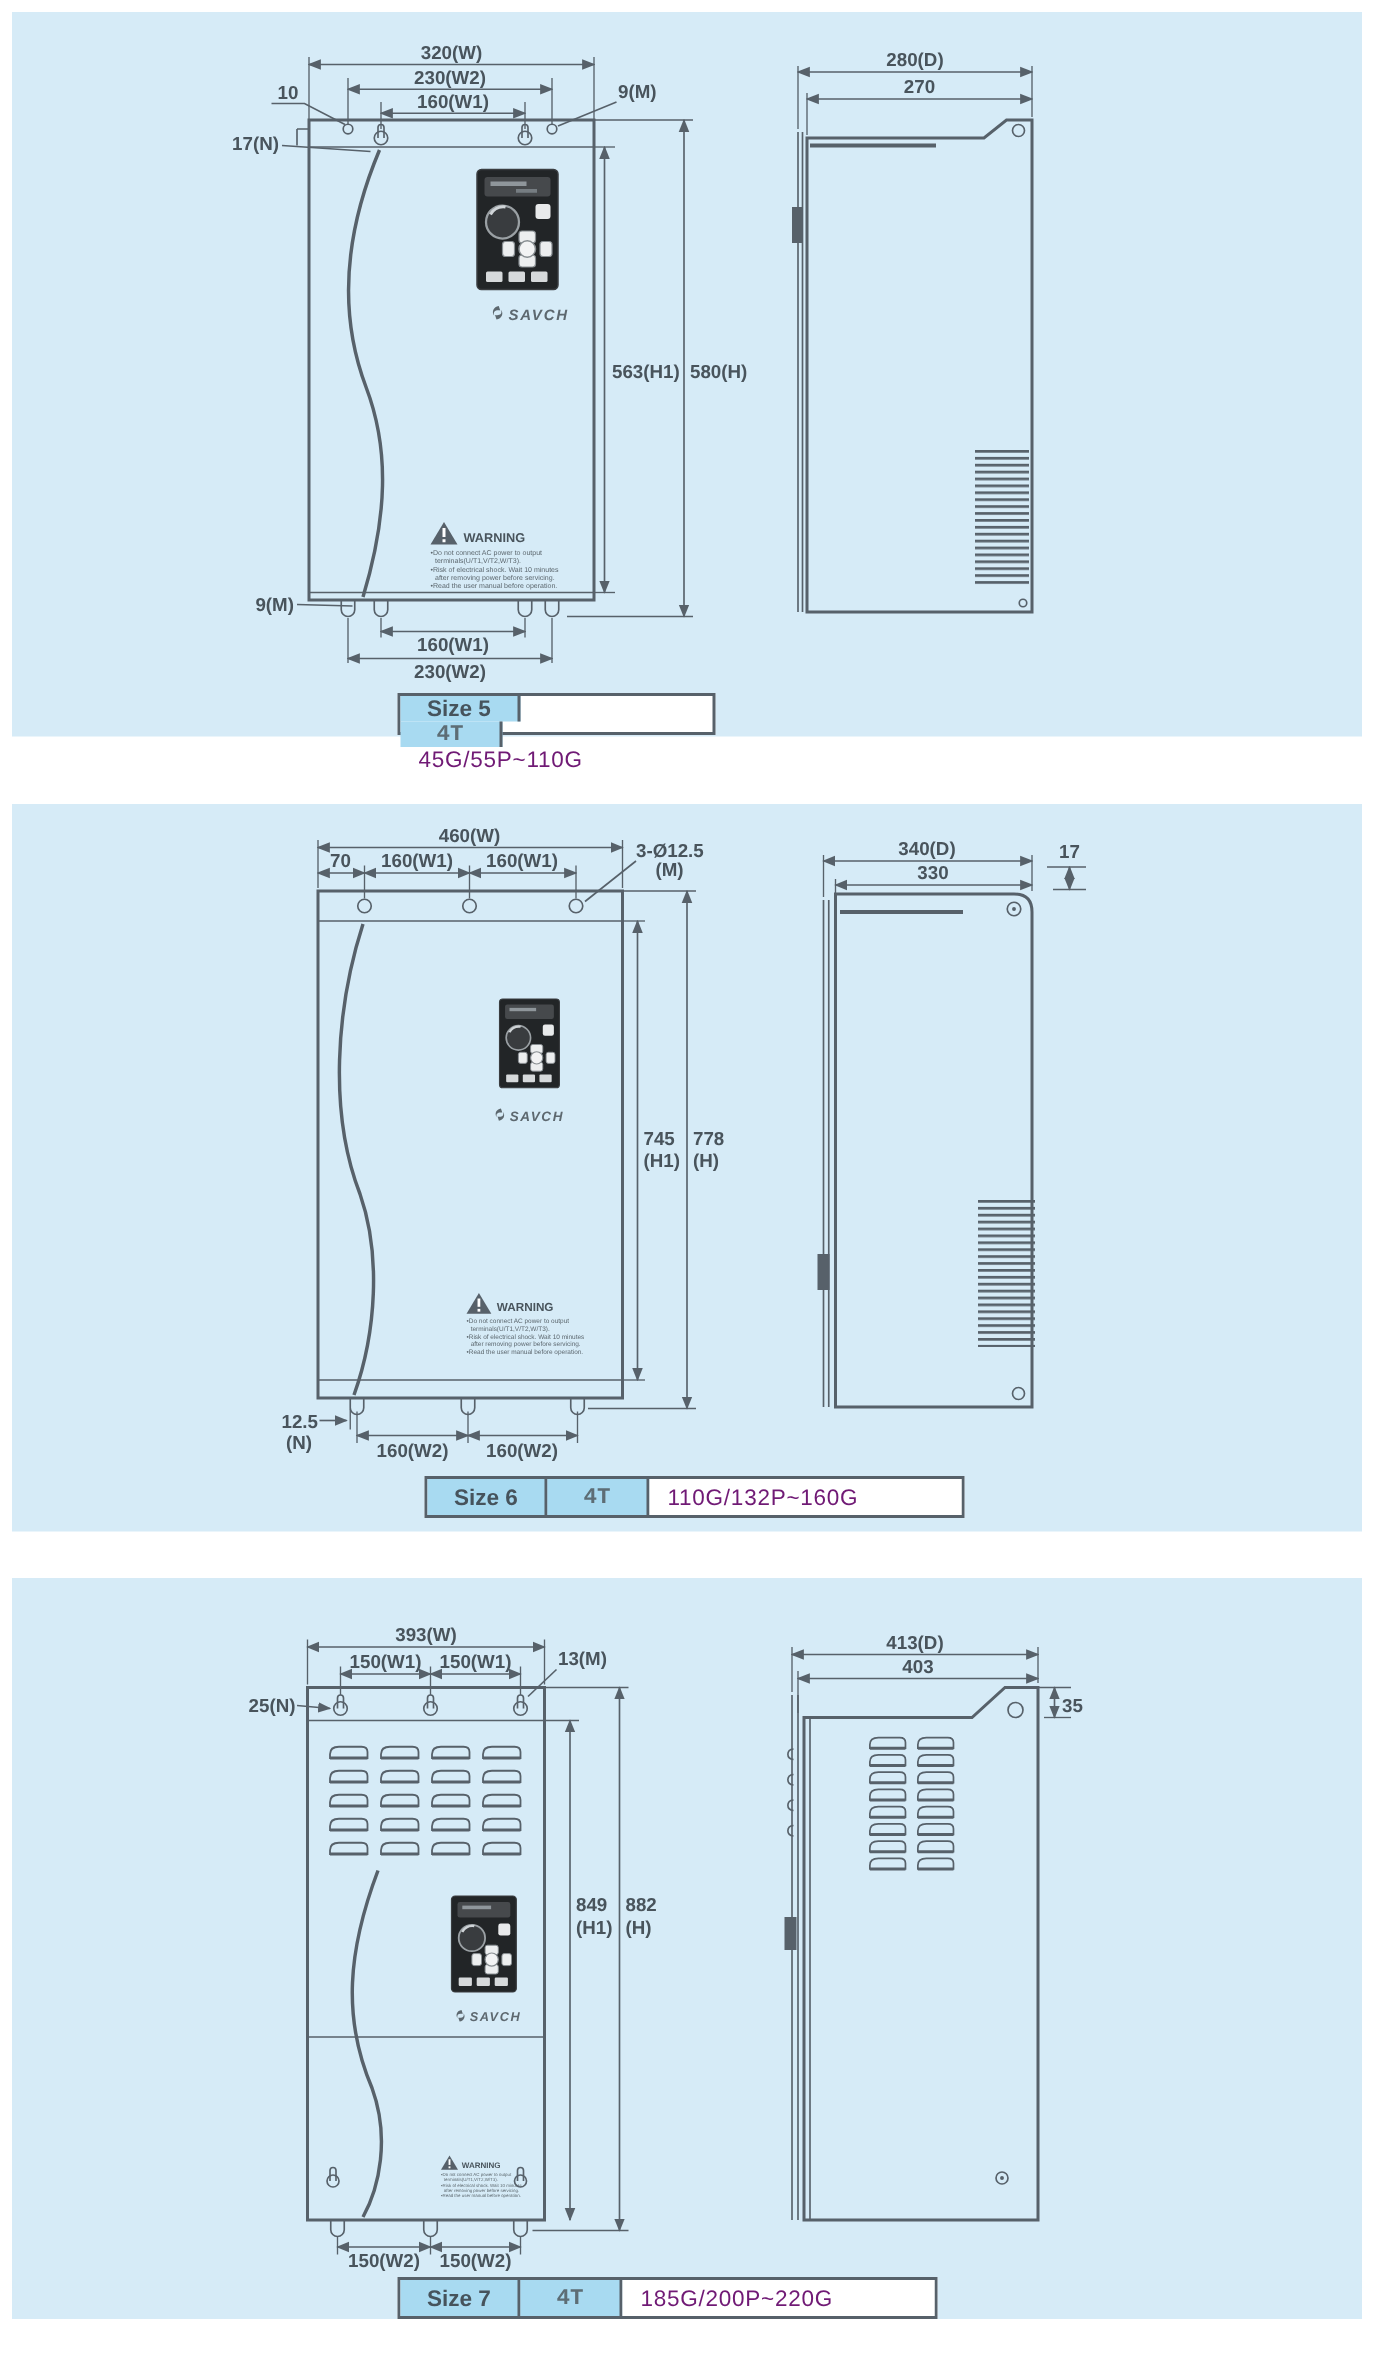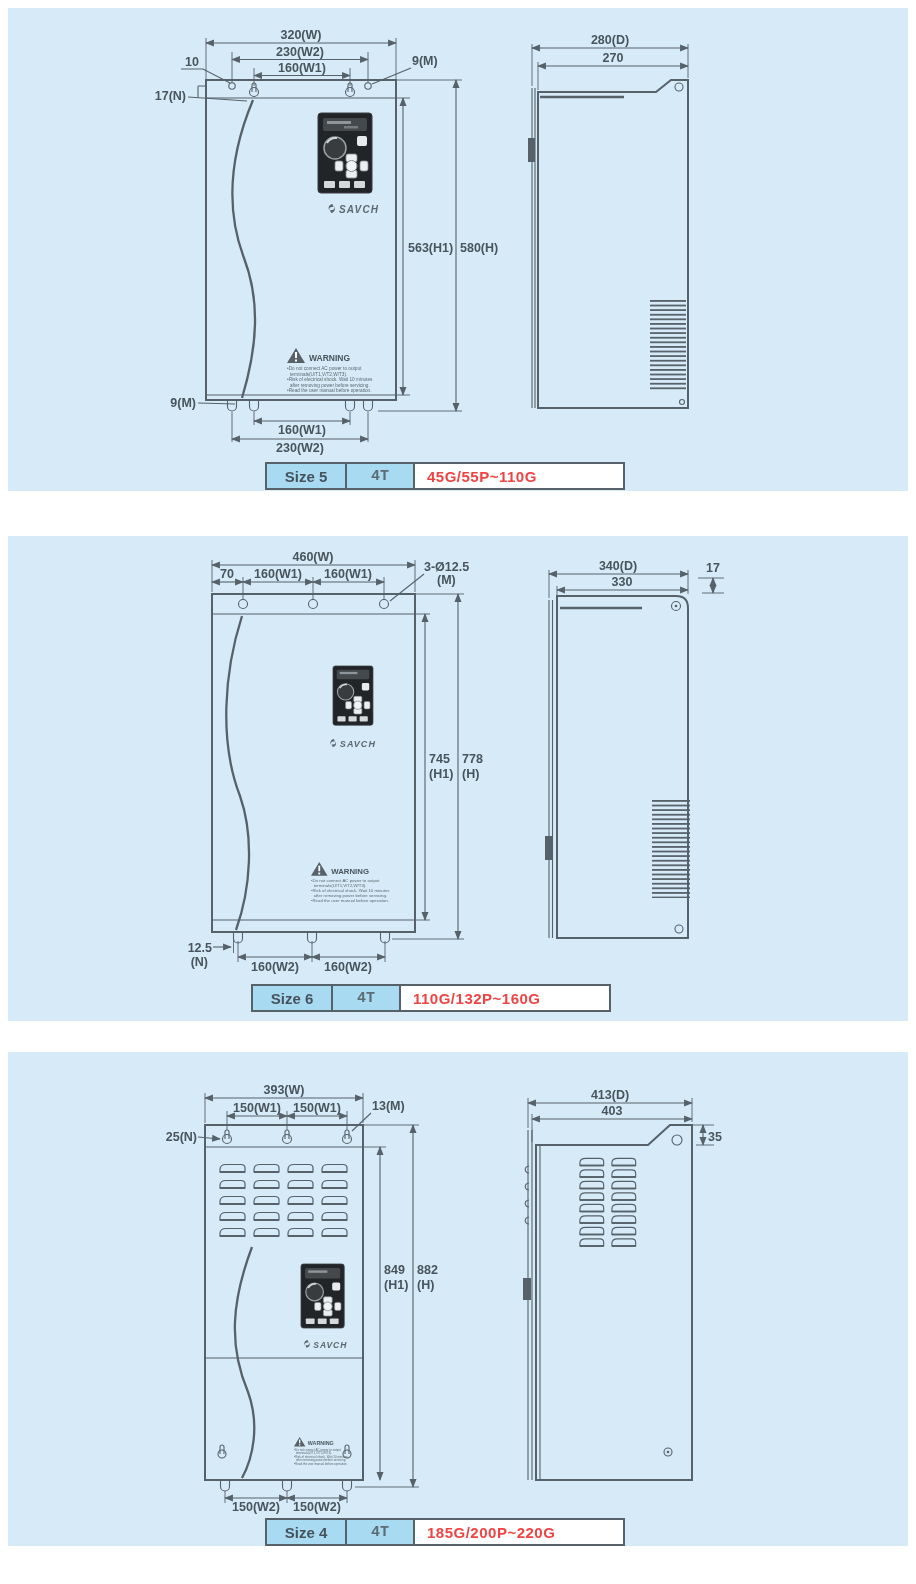--- a/index.html
+++ b/index.html
@@ -17,21 +17,21 @@
   .cable{fill:none;stroke:#57616a;stroke-width:2.3;}
   text{font-family:"Liberation Sans",sans-serif;}
   .dim-text{font-size:12.5px;font-weight:bold;fill:#49545c;}
   .warn-title{font-size:8.5px;font-weight:bold;fill:#49545c;}
   .warn-line{font-size:4.7px;fill:#5d686f;}
   .brand{font-size:10px;font-weight:bold;font-style:italic;letter-spacing:1.2px;fill:#5d686f;}
   .label-bar{position:absolute;display:flex;height:24px;border:2px solid #57616a;background:#fff;z-index:5;}
   .cell{display:flex;align-items:center;justify-content:center;font-size:15px;font-weight:bold;color:#46535c;}
   .c-size{width:78px;background:#a8daf1;border-right:2px solid #57616a;}
   .c-volt{width:66px;background:#a8daf1;border-right:2px solid #57616a;color:#5d6d75;font-family:Liberation Mono, monospace;}
-  .c-range{width:196px;background:#ffffff;font-weight:bold;color:#ef4444;justify-content:flex-start;padding-left:12px;letter-spacing:0.5px;}
+  .c-range{width:196px;background:#ffffff;font-weight:normal;color:#701a75;justify-content:flex-start;padding-left:12px;letter-spacing:0.5px;}
 </style>
 </head>
 <body>
 
 <div id="page">
 
   <div class="panel" id="p1">
     <svg width="900" height="483" viewBox="8 8 900 483">
       <defs>
         <marker id="ar1" viewBox="0 0 10 10" refX="9" refY="5" markerWidth="8" markerHeight="8" orient="auto-start-reverse">
@@ -158,21 +158,21 @@
         <line class="ext" x1="532" y1="44" x2="532" y2="86"></line>
         <line class="ext" x1="688" y1="44" x2="688" y2="78"></line>
         <line class="dim" x1="532" y1="48" x2="688" y2="48" marker-start="url(#ar1)" marker-end="url(#ar1)"></line>
         <text class="dim-text" x="610" y="44" text-anchor="middle">280(D)</text>
         <line class="ext" x1="538" y1="62" x2="538" y2="90"></line>
         <line class="dim" x1="538" y1="66" x2="688" y2="66" marker-start="url(#ar1)" marker-end="url(#ar1)"></line>
         <text class="dim-text" x="613" y="62" text-anchor="middle">270</text>
       </g>
     </svg>
   </div>
-  <div class="label-bar" style="left:265px;top:462px;">
+  <div class="label-bar" style="left:265px;top:462px;flex-direction:column;">
     <div class="cell c-size">Size 5</div>
     <div class="cell c-volt">4T</div>
     <div class="cell c-range">45G/55P~110G</div>
   </div>
 
   <div class="panel" id="p2">
     <svg width="900" height="485" viewBox="8 536 900 485">
       <defs>
         <marker id="ar2" viewBox="0 0 10 10" refX="9" refY="5" markerWidth="8" markerHeight="8" orient="auto-start-reverse">
           <path d="M0,1 L10,5 L0,9 Z" fill="#57616a"></path>
@@ -298,21 +298,21 @@
         <line class="ext" x1="557" y1="586" x2="557" y2="600"></line>
         <line class="dim" x1="557" y1="590" x2="688" y2="590" marker-start="url(#ar2)" marker-end="url(#ar2)"></line>
         <text class="dim-text" x="622" y="586" text-anchor="middle">330</text>
         <text class="dim-text" x="706" y="572">17</text>
         <line class="ext" x1="698" y1="578" x2="724" y2="578"></line>
         <line class="ext" x1="702" y1="593" x2="724" y2="593"></line>
         <line class="dim" x1="713" y1="578" x2="713" y2="593" marker-start="url(#ar2)" marker-end="url(#ar2)"></line>
       </g>
     </svg>
   </div>
-  <div class="label-bar" style="left:251px;top:984px;">
+  <div class="label-bar" style="left:283px;top:984px;">
     <div class="cell c-size">Size 6</div>
     <div class="cell c-volt">4T</div>
     <div class="cell c-range">110G/132P~160G</div>
   </div>
 
   <div class="panel" id="p3">
     <svg width="900" height="494" viewBox="8 1052 900 494">
       <defs>
         <marker id="ar3" viewBox="0 0 10 10" refX="9" refY="5" markerWidth="8" markerHeight="8" orient="auto-start-reverse">
           <path d="M0,1 L10,5 L0,9 Z" fill="#57616a"></path>
@@ -486,18 +486,18 @@
         <line class="dim" x1="532" y1="1119" x2="692" y2="1119" marker-start="url(#ar3)" marker-end="url(#ar3)"></line>
         <text class="dim-text" x="612" y="1115" text-anchor="middle">403</text>
         <line class="ext" x1="692" y1="1125" x2="714" y2="1125"></line>
         <line class="ext" x1="696" y1="1145" x2="714" y2="1145"></line>
         <line class="dim" x1="703" y1="1125" x2="703" y2="1145" marker-start="url(#ar3)" marker-end="url(#ar3)"></line>
         <text class="dim-text" x="708" y="1141">35</text>
       </g>
     </svg>
   </div>
   <div class="label-bar" style="left:265px;top:1518px;">
-    <div class="cell c-size">Size 4</div>
+    <div class="cell c-size">Size 7</div>
     <div class="cell c-volt">4T</div>
     <div class="cell c-range">185G/200P~220G</div>
   </div>
 
 </div>
 
 </body></html>

